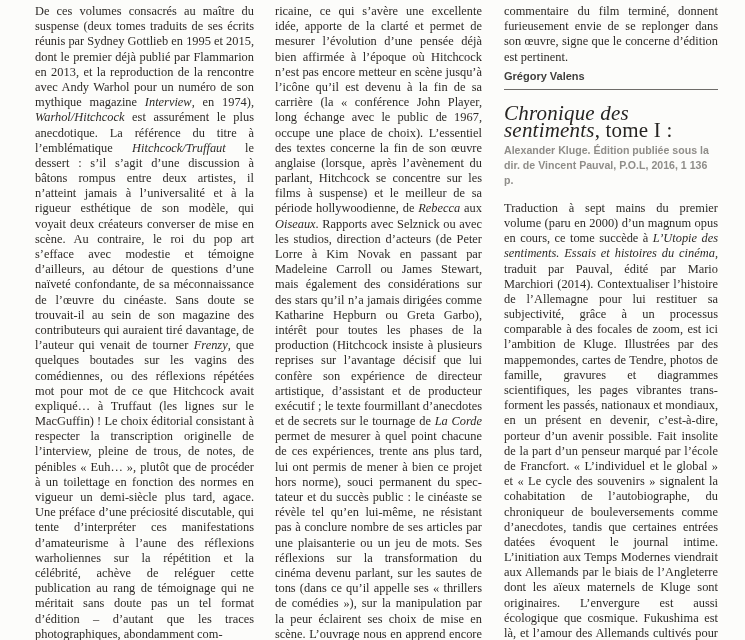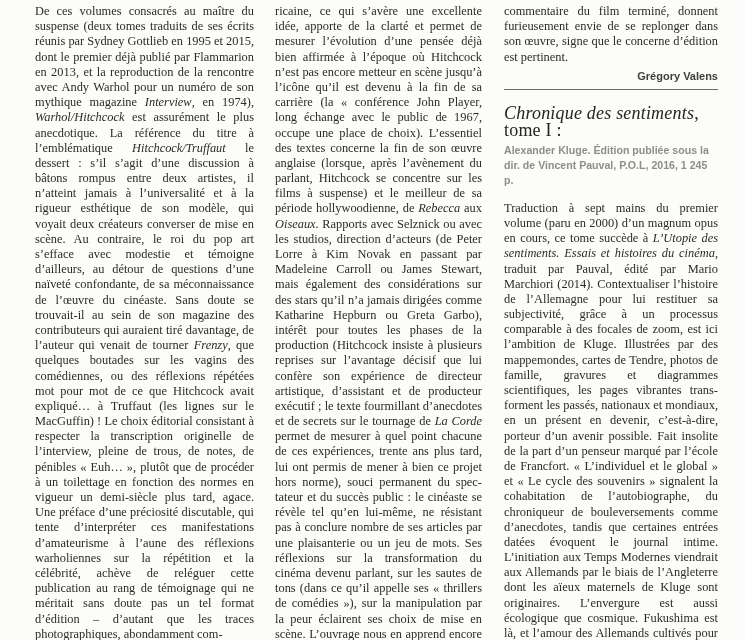--- a/index.html
+++ b/index.html
@@ -21,32 +21,31 @@
     text-align:justify;
     color:#2d2a27;
     hyphens:manual;
   }
   .it{font-style:italic;}
   .signature{
     font-family:"Liberation Sans", sans-serif;
     font-weight:bold;
     font-size:11px;
     color:#3f3e3c;
-    text-align:right;
     margin-top:5px;
   }
   .rule{
     border:none;
     border-top:1.2px solid #6e6c69;
     margin:7px 0 0 0;
     width:100%;
   }
   h2.review-title{
     font-weight:normal;
-    font-size:18px;
+    font-size:21px;
     line-height:17px;
     letter-spacing:0.2px;
     margin:15px 17px 0 0;
     color:#262422;
   }
   h2.review-title .line2{display:block;}
   .byline{
     font-family:"Liberation Sans", sans-serif;
     font-weight:bold;
     font-size:10.6px;
@@ -72,19 +71,19 @@
 
     <div class="col col-3">
       <p class="body"><span>commentaire du film terminé, donnent furieusement envie de se replonger dans son œuvre, signe que le concerne d’édition est pertinent.</span></p>
 
       <div class="signature">Grégory Valens</div>
 
       <hr class="rule">
 
       <h2 class="review-title"><em class="it">Chronique des sentiments</em><span>, tome I :</span></h2>
 
-      <div class="byline">Alexander Kluge. Édition publiée sous la dir. de Vincent Pauval, P.O.L, 2016, 1 245 p.</div>
+      <div class="byline">Alexander Kluge. Édition publiée sous la dir. de Vincent Pauval, P.O.L, 2016, 1 136 p.</div>
 
       <p class="body kluge-body"><span>Traduction à sept mains du premier volume (paru en 2000) d’un magnum opus en cours, ce tome succède à </span><span class="it">L’Utopie des sentiments. Essais et histoires du cinéma</span><span>, traduit par Pauval, édité par Mario Marchiori (2014). Contextualiser l’histoire de l’Allemagne pour lui resti­tuer sa subjectivité, grâce à un processus comparable à des focales de zoom, est ici l’ambition de Kluge. Illustrées par des mappemondes, cartes de Tendre, photos de famille, gravures et diagrammes scientifiques, les pages vibrantes trans­forment les passés, nationaux et mon­diaux, en un présent en devenir, c’est-à-dire, porteur d’un avenir possible. Fait insolite de la part d’un penseur marqué par l’école de Francfort. «&nbsp;L’individuel et le global&nbsp;» et «&nbsp;Le cycle des souvenirs&nbsp;» signalent la cohabitation de l’autobio­graphe, du chroniqueur de bouleverse­ments comme d’anecdotes, tandis que certaines entrées datées évoquent le journal intime. L’initiation aux Temps Modernes viendrait aux Allemands par le biais de l’Angleterre dont les aïeux maternels de Kluge sont originaires. L’envergure est aussi écologique que cosmique. Fukushima est là, et l’amour des Allemands cultivés pour l’Antiquité</span></p>
     </div>
 
   </div>
 </div>
 
 </body></html>

